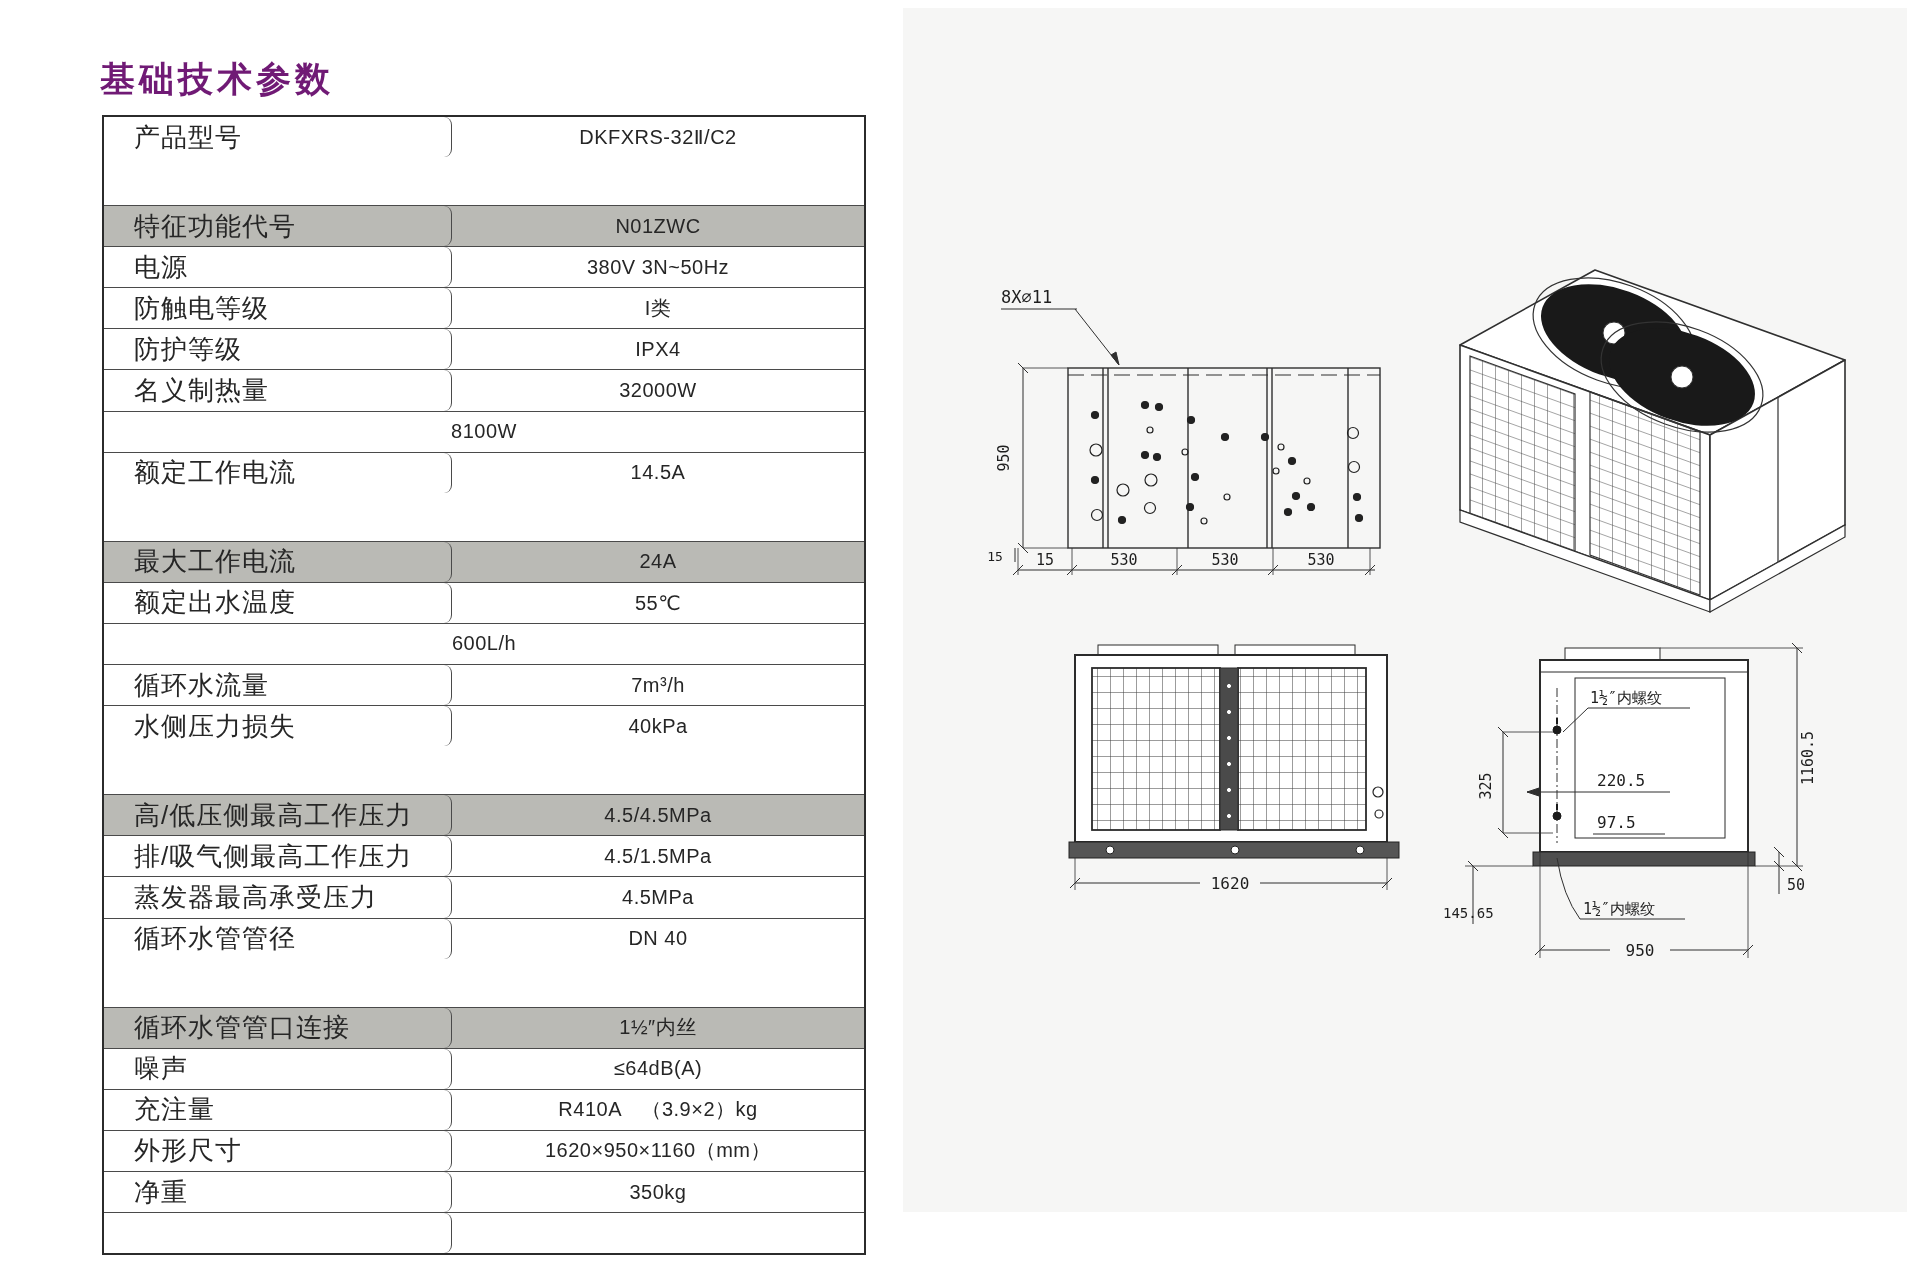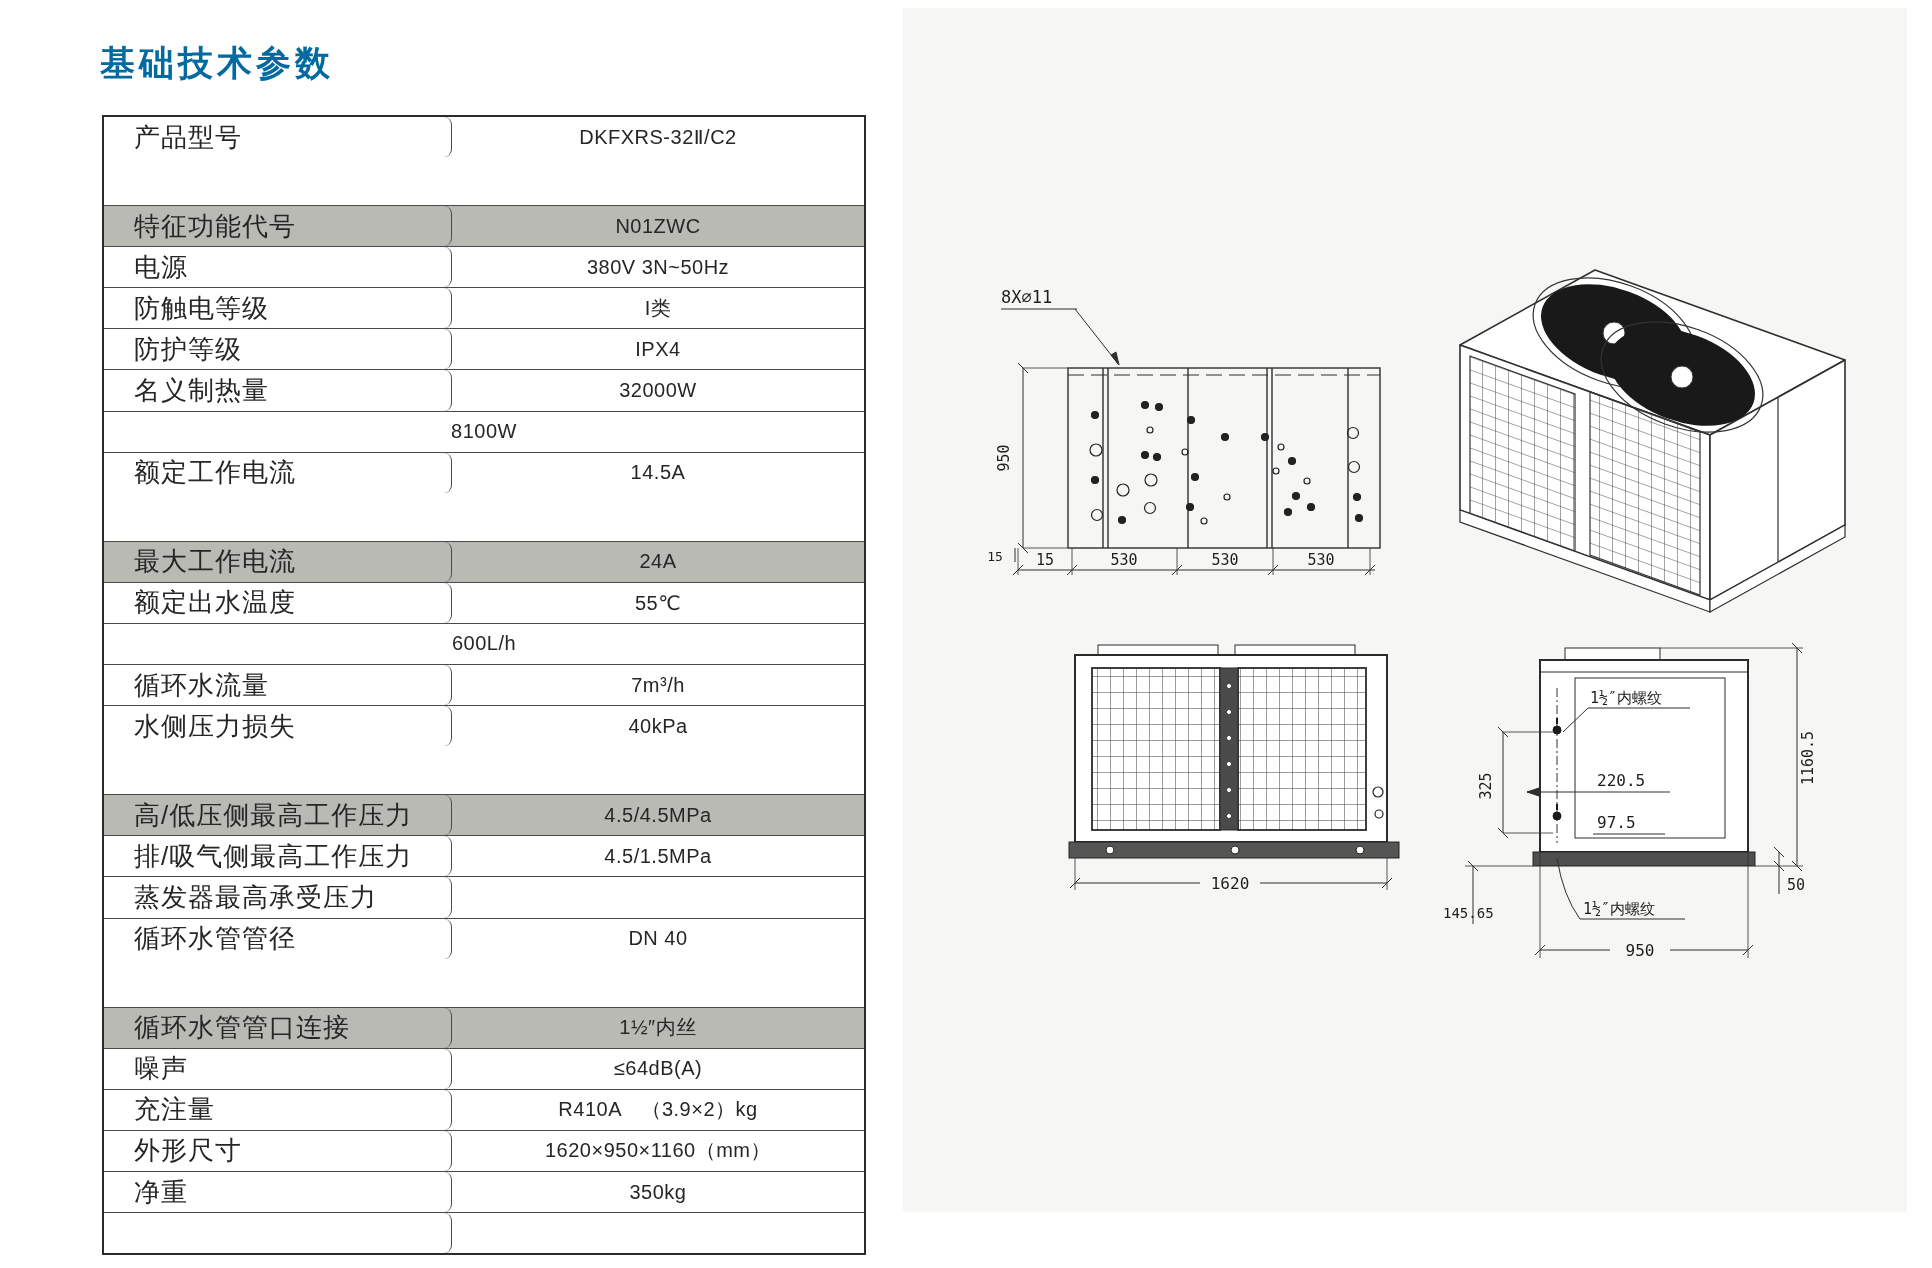--- a/index.html
+++ b/index.html
@@ -7,22 +7,22 @@
     --panel:#f6f6f5;
   }
   html,body{margin:0;padding:0;}
   body{
     width:1932px;height:1268px;position:relative;overflow:hidden;
     background:#ffffff;
     font-family:"Liberation Sans","DejaVu Sans",sans-serif;
     color:#262626;
   }
   .page-title{
-    position:absolute;left:100px;top:40px;
-    font-size:35px;font-weight:700;letter-spacing:4px;color:#0369a1;
+    position:absolute;left:100px;top:56px;
+    font-size:35px;font-weight:700;letter-spacing:4px;color:#701a75;
   }
   .spec-table{
     position:absolute;left:102px;top:115px;width:764px;height:1140px;
     border:2px solid #2b2b2b;background:#fff;
     display:flex;flex-direction:column;box-sizing:border-box;
   }
   .t-row{flex:1;display:flex;border-top:1px solid #4a4a4a;min-height:0;}
   .t-row:first-child{border-top:none;}
   .t-row.hl{background:var(--hl);margin-top:48px;}
   .t-label{
@@ -107,20 +107,21 @@
     <div class="t-row hl">
       <div class="t-label">高/低压侧最高工作压力</div>
       <div class="t-value">4.5/4.5MPa</div>
     </div>
     <div class="t-row">
       <div class="t-label">排/吸气侧最高工作压力</div>
       <div class="t-value">4.5/1.5MPa</div>
     </div>
     <div class="t-row">
       <div class="t-label">蒸发器最高承受压力</div>
+      <div class="t-value">4.5MPa</div>
     </div>
     <div class="t-row">
       <div class="t-label">循环水管管径</div>
       <div class="t-value">DN 40</div>
     </div>
     <div class="t-row hl">
       <div class="t-label">循环水管管口连接</div>
       <div class="t-value">1½″内丝</div>
     </div>
     <div class="t-row">

